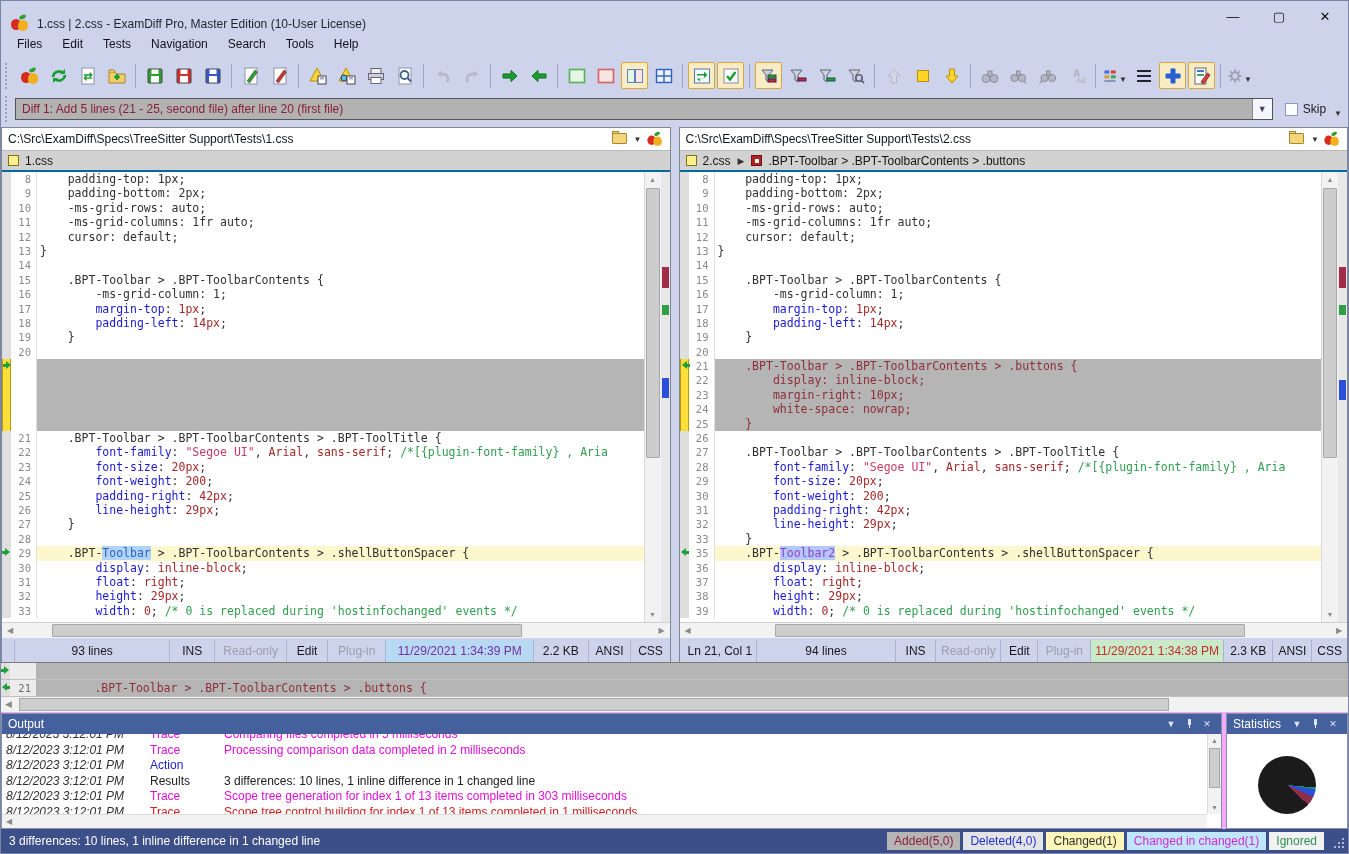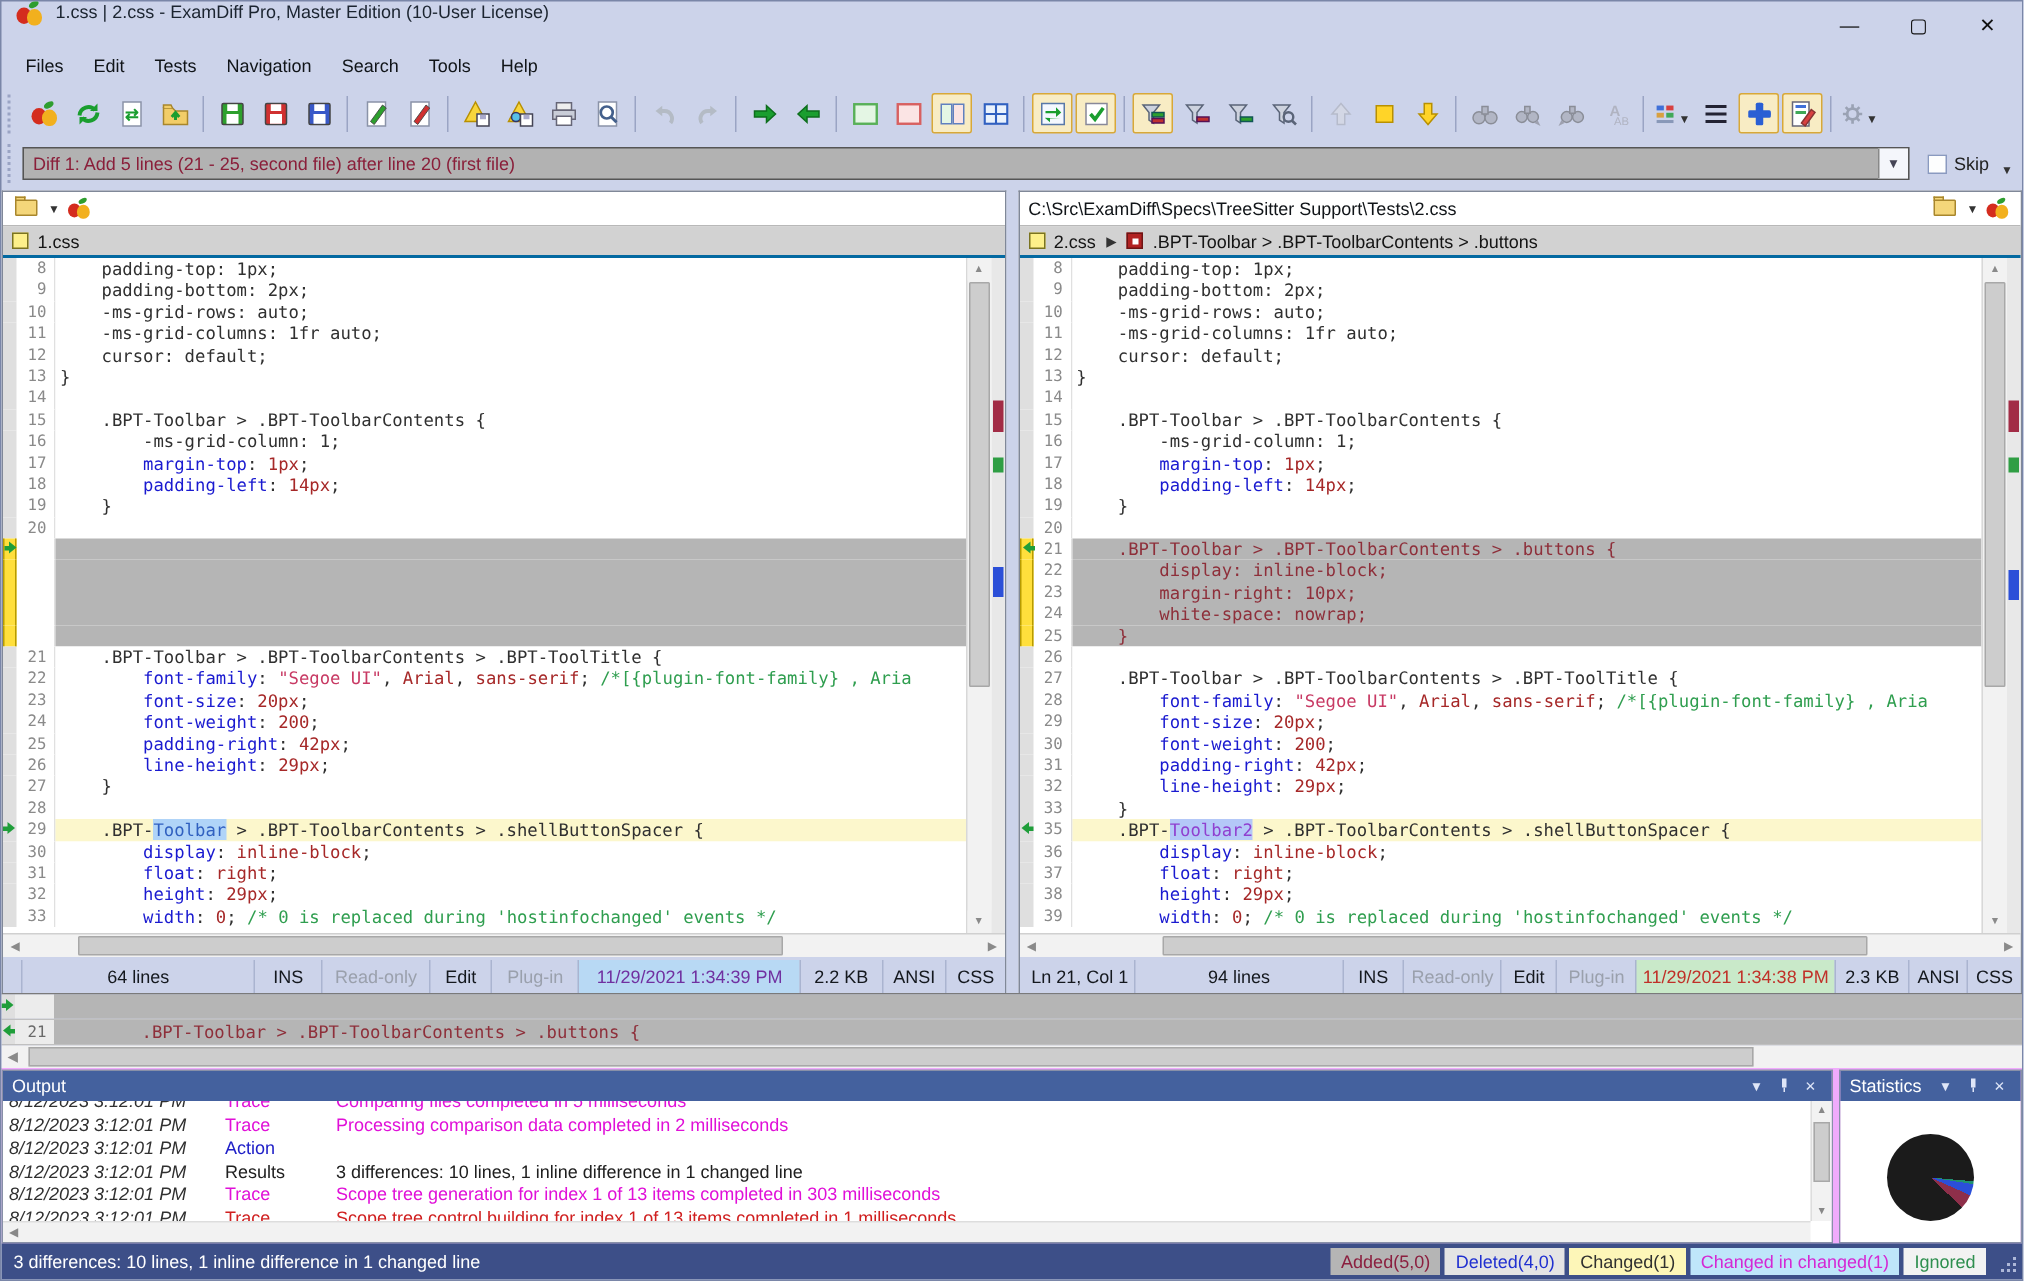--- a/index.html
+++ b/index.html
@@ -1,19 +1,19 @@
 <!DOCTYPE html>
 <html><head>
 <meta charset="utf-8">
 <style>
   *{margin:0;padding:0;box-sizing:border-box;}
   html,body{font-family:"Liberation Sans",sans-serif;}
   .win{width:1349px;height:854px;background:#ccd3ea;display:flex;flex-direction:column;overflow:hidden;border:1px solid #7a86a8;font-size:12px;color:#222;}
   
-  .titlebar{height:30px;display:flex;align-items:flex-start;flex:0 0 auto;}
+  .titlebar{height:30px;display:flex;align-items:flex-end;flex:0 0 auto;}
   .title-text{margin-left:8px;color:#1b2430;font-size:12px;}
   .winctrl{margin-left:auto;display:flex;height:100%;}
   .wcbtn{width:46px;display:flex;align-items:center;justify-content:center;color:#111;font-size:13px;cursor:default;}
   
   .fruit{position:relative;width:18px;height:16px;display:inline-block;flex:0 0 auto;}
   .fruit .f1{position:absolute;left:0;top:4px;width:10px;height:11px;border-radius:50%;background:#d42c1e;}
   .fruit .f2{position:absolute;left:7px;top:5px;width:10px;height:11px;border-radius:50% 50% 45% 45%;background:#f2b01e;}
   .fruit .leaf{position:absolute;left:8px;top:0px;width:7px;height:4px;border-radius:60% 40% 60% 40%;background:#2f9e2f;transform:rotate(-20deg);}
   .titlebar .fruit{margin-left:10px;}
   
@@ -454,20 +454,21 @@
       <span class="chk"></span>
       <span>Skip</span>
       <span class="skip-caret">▼</span>
     </div>
   </div>
 
   <div class="main" id="main">
 
     <div class="pane">
       <div class="pathhdr">
+        <span class="pathtxt">C:\Src\ExamDiff\Specs\TreeSitter Support\Tests\1.css</span>
         <span class="folder-ic">
             <i class="tb"></i>
             <i class="bk"></i>
           </span>
         <span class="hdr-caret">▼</span>
         <span class="fruit" style="transform:scale(.85)">
             <i class="f1"></i>
             <i class="f2"></i>
             <i class="leaf"></i>
           </span>
@@ -655,21 +656,21 @@
             <i class="mark" style="top:206px;height:20px;background:#2b4fd8"></i>
           </div>
       </div>
       <div class="hsb">
         <div class="sbtn">◀</div>
         <div class="thumb" style="left:50px;width:470px"></div>
         <div class="sbtn rt">▶</div>
       </div>
       <div class="pstatus">
           <span class="pcell first" style=""></span>
-          <span class="pcell " style="width:160px">64 lines</span>
+          <span class="pcell " style="width:160px">93 lines</span>
           <span class="pcell " style="width:46px">INS</span>
           <span class="pcell dim" style="width:74px">Read-only</span>
           <span class="pcell " style="width:42px">Edit</span>
           <span class="pcell dim" style="width:60px">Plug-in</span>
           <span class="pcell date1" style="width:152px">11/29/2021 1:34:39 PM</span>
           <span class="pcell " style="width:56px">2.2 KB</span>
           <span class="pcell " style="width:44px">ANSI</span>
           <span class="pcell " style="width:40px">CSS</span>
         </div>
     </div>

